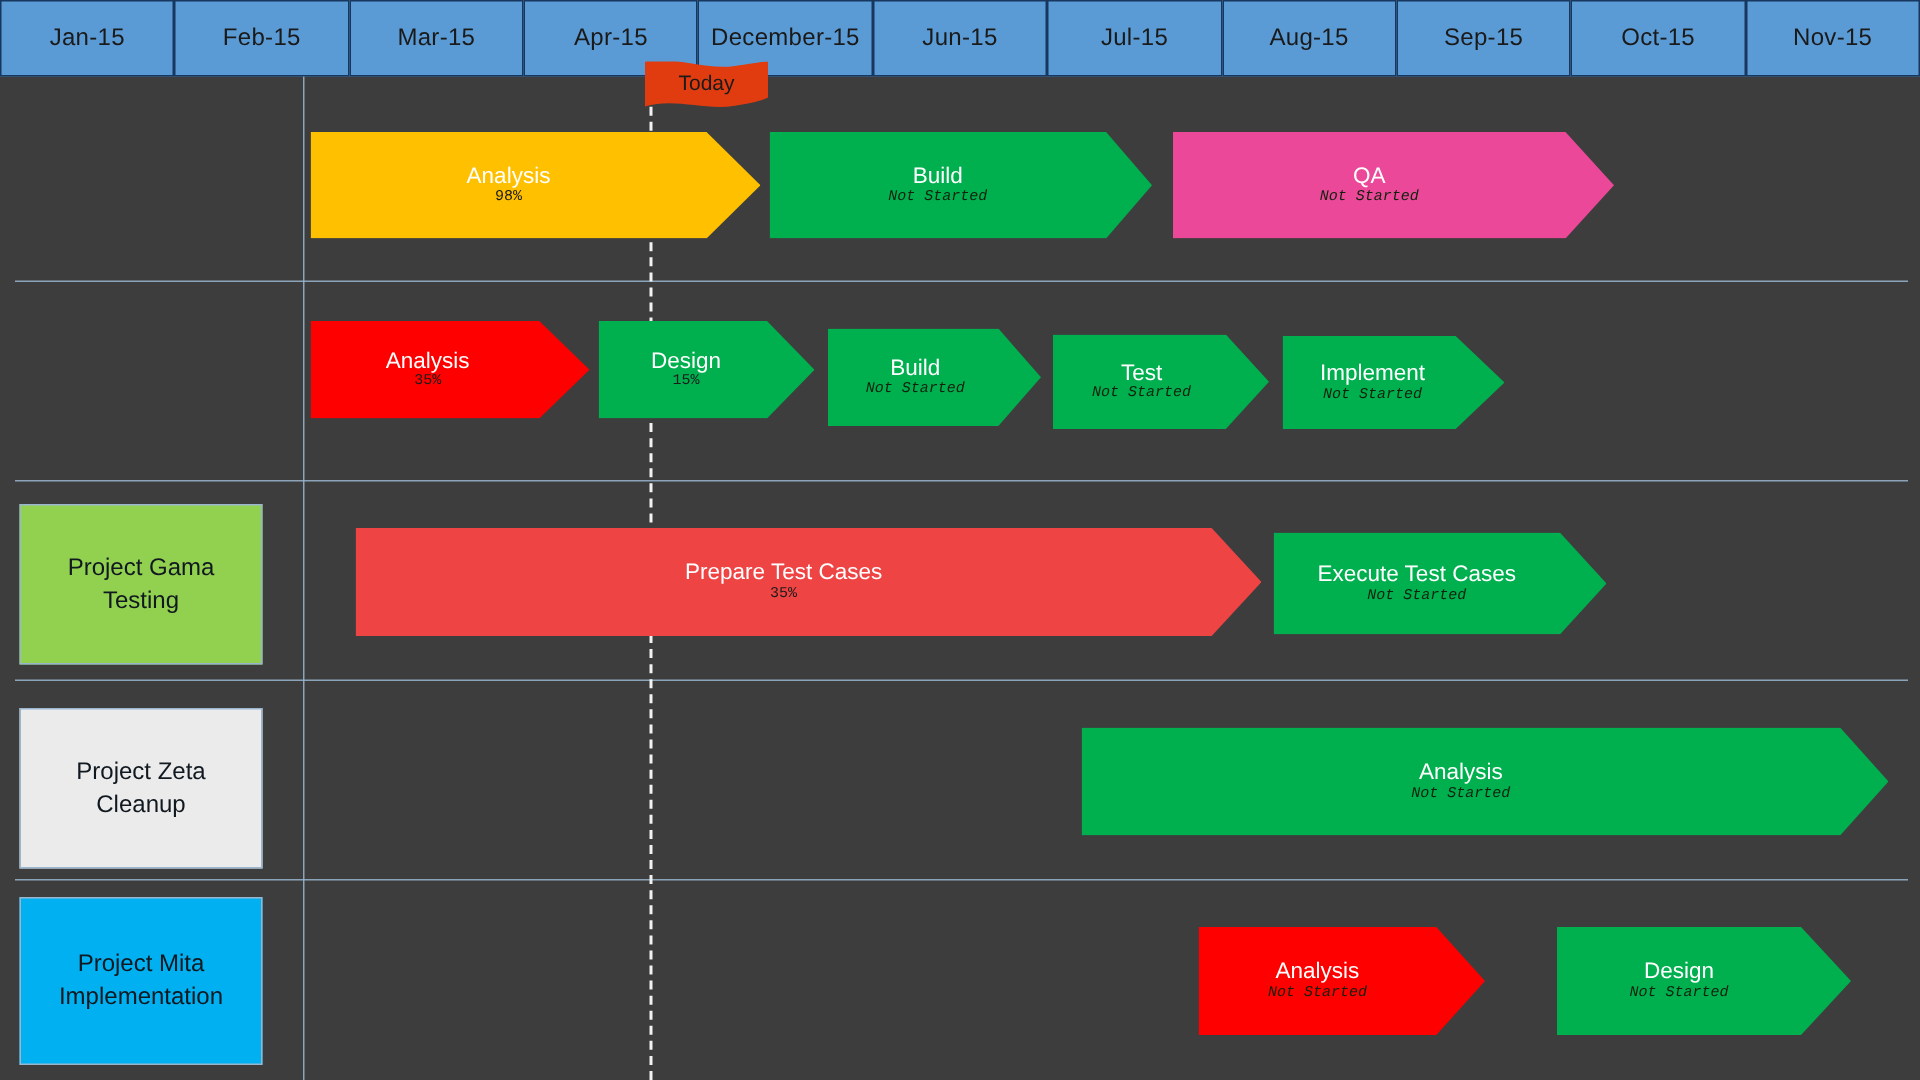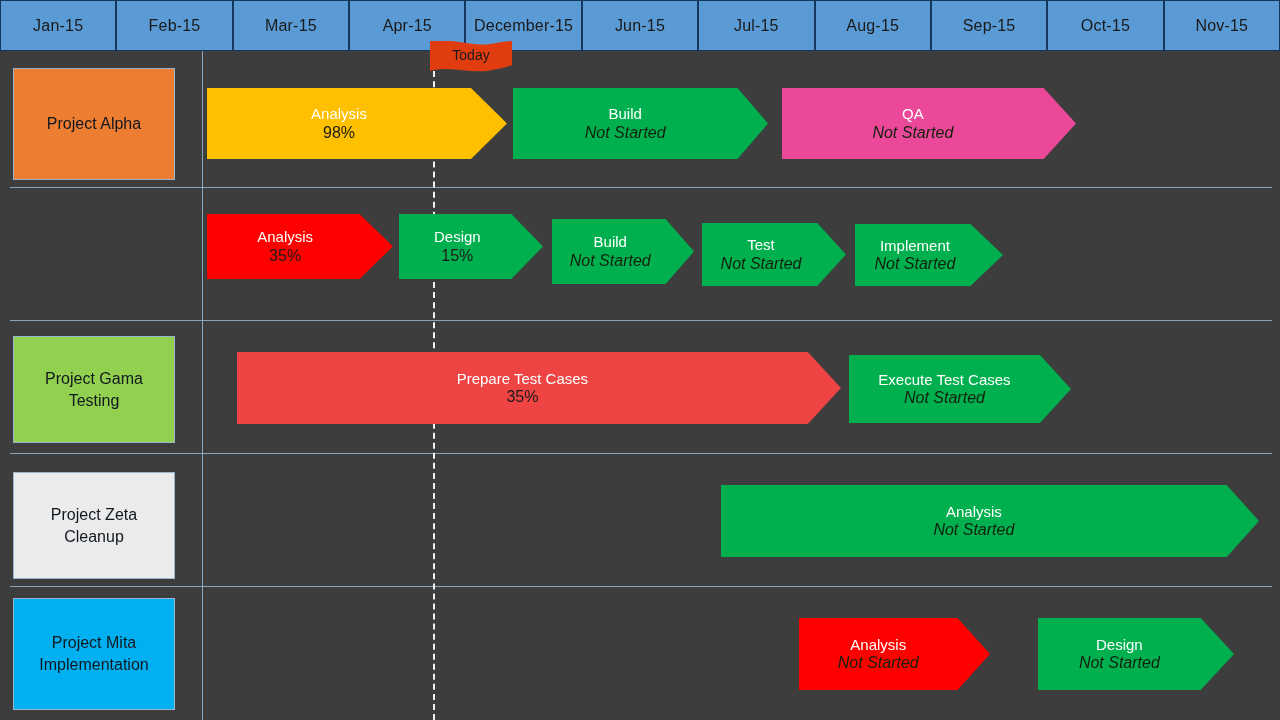--- a/index.html
+++ b/index.html
@@ -92,24 +92,25 @@
     text-align: center;
     overflow: hidden;
   }
   .bar .task-name {
     color: #ffffff;
     font-size: 15px;
     line-height: 1.15;
     white-space: nowrap;
   }
   .bar .task-sub {
-    font-size: 16px;
+    font-size: 10px;
     line-height: 1.2;
     white-space: nowrap;
     color: #14210f;
+    font-family: Liberation Mono, monospace;
   }
   .bar .task-sub.pct {
     font-style: normal;
     color: #1b1b1b;
   }
   .bar .task-sub.status {
     font-style: italic;
     color: #12210d;
   }
   
@@ -170,23 +171,20 @@
   <div class="row-sep" style="top:187px; width:1262px;"></div>
   <div class="row-sep" style="top:320px; width:1262px;"></div>
   <div class="row-sep" style="top:453px; width:1262px;"></div>
   <div class="row-sep" style="top:586px; width:1262px;"></div>
 
   <div class="today-line" style="left:433px;"></div>
   <div class="today-flag" style="left:430px; top:41px;">
     <span>Today</span>
   </div>
 
-  <div class="proj-label" style="left:13px; top:68px; width:162px; height:112px; background:#ed7d31;">
-    <span>Project Alpha</span>
-  </div>
 
   <div class="bar" style="left:207px; top:88px; width:300px; height:71px; background:#ffc000;
               -webkit-clip-path: polygon(0 0, 88% 0, 100% 50%, 88% 100%, 0 100%);
               clip-path: polygon(0 0, 88% 0, 100% 50%, 88% 100%, 0 100%);">
     <div class="bar-inner" style="padding-right:12%;">
       <span class="task-name">Analysis</span>
       <span class="task-sub pct">98%</span>
     </div>
   </div>
 

